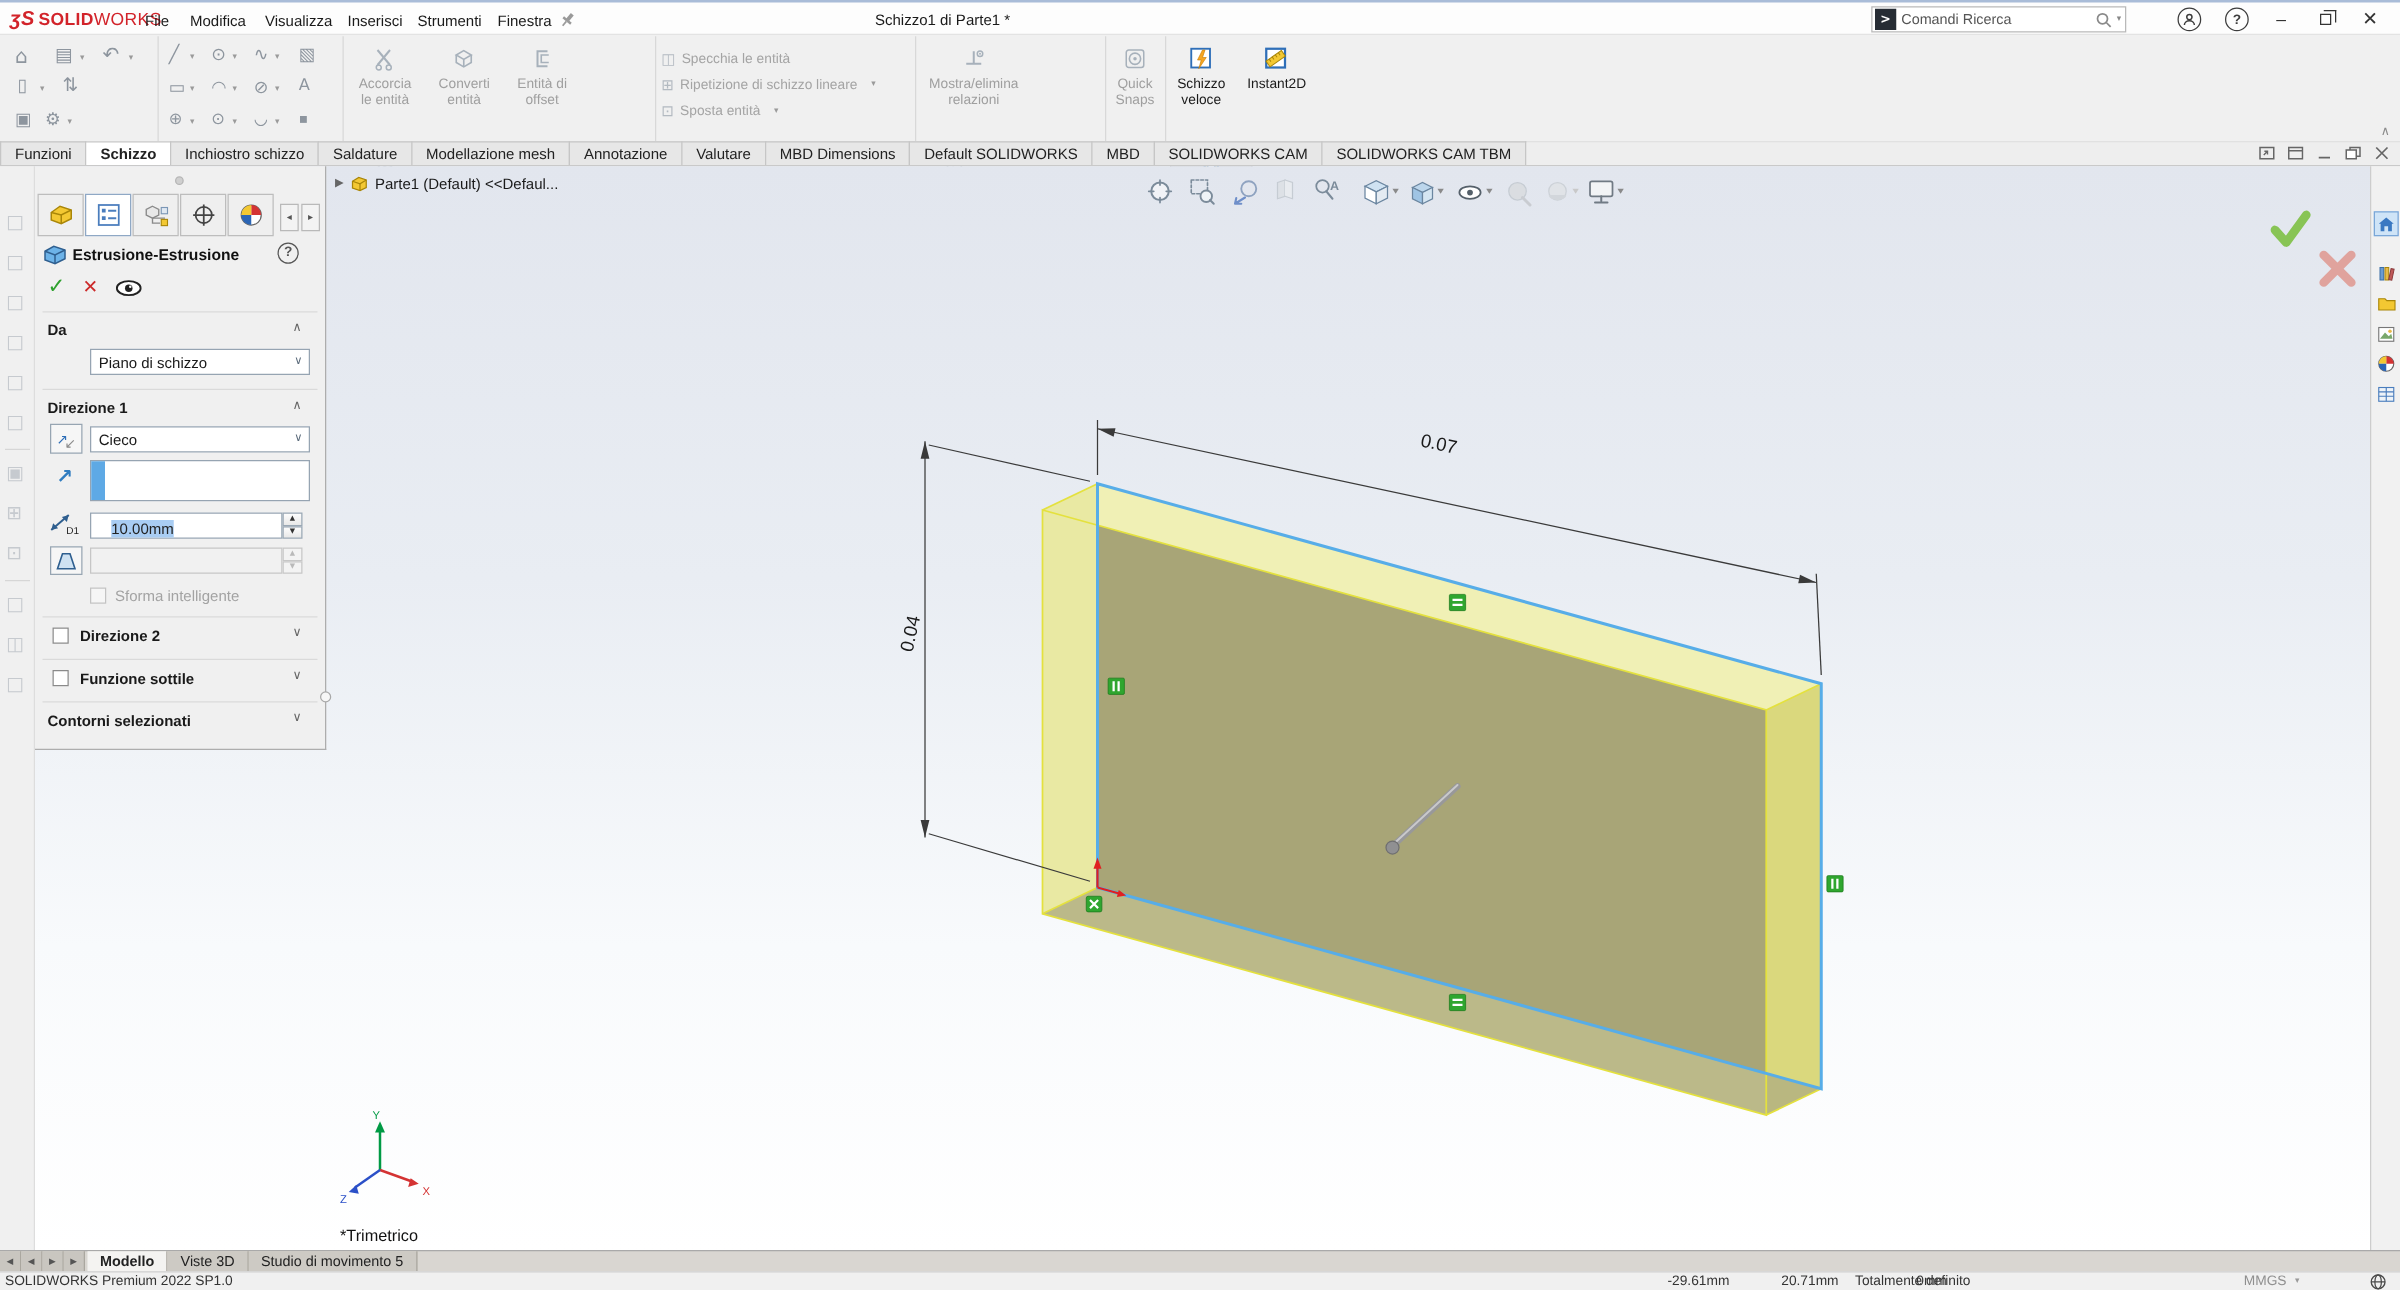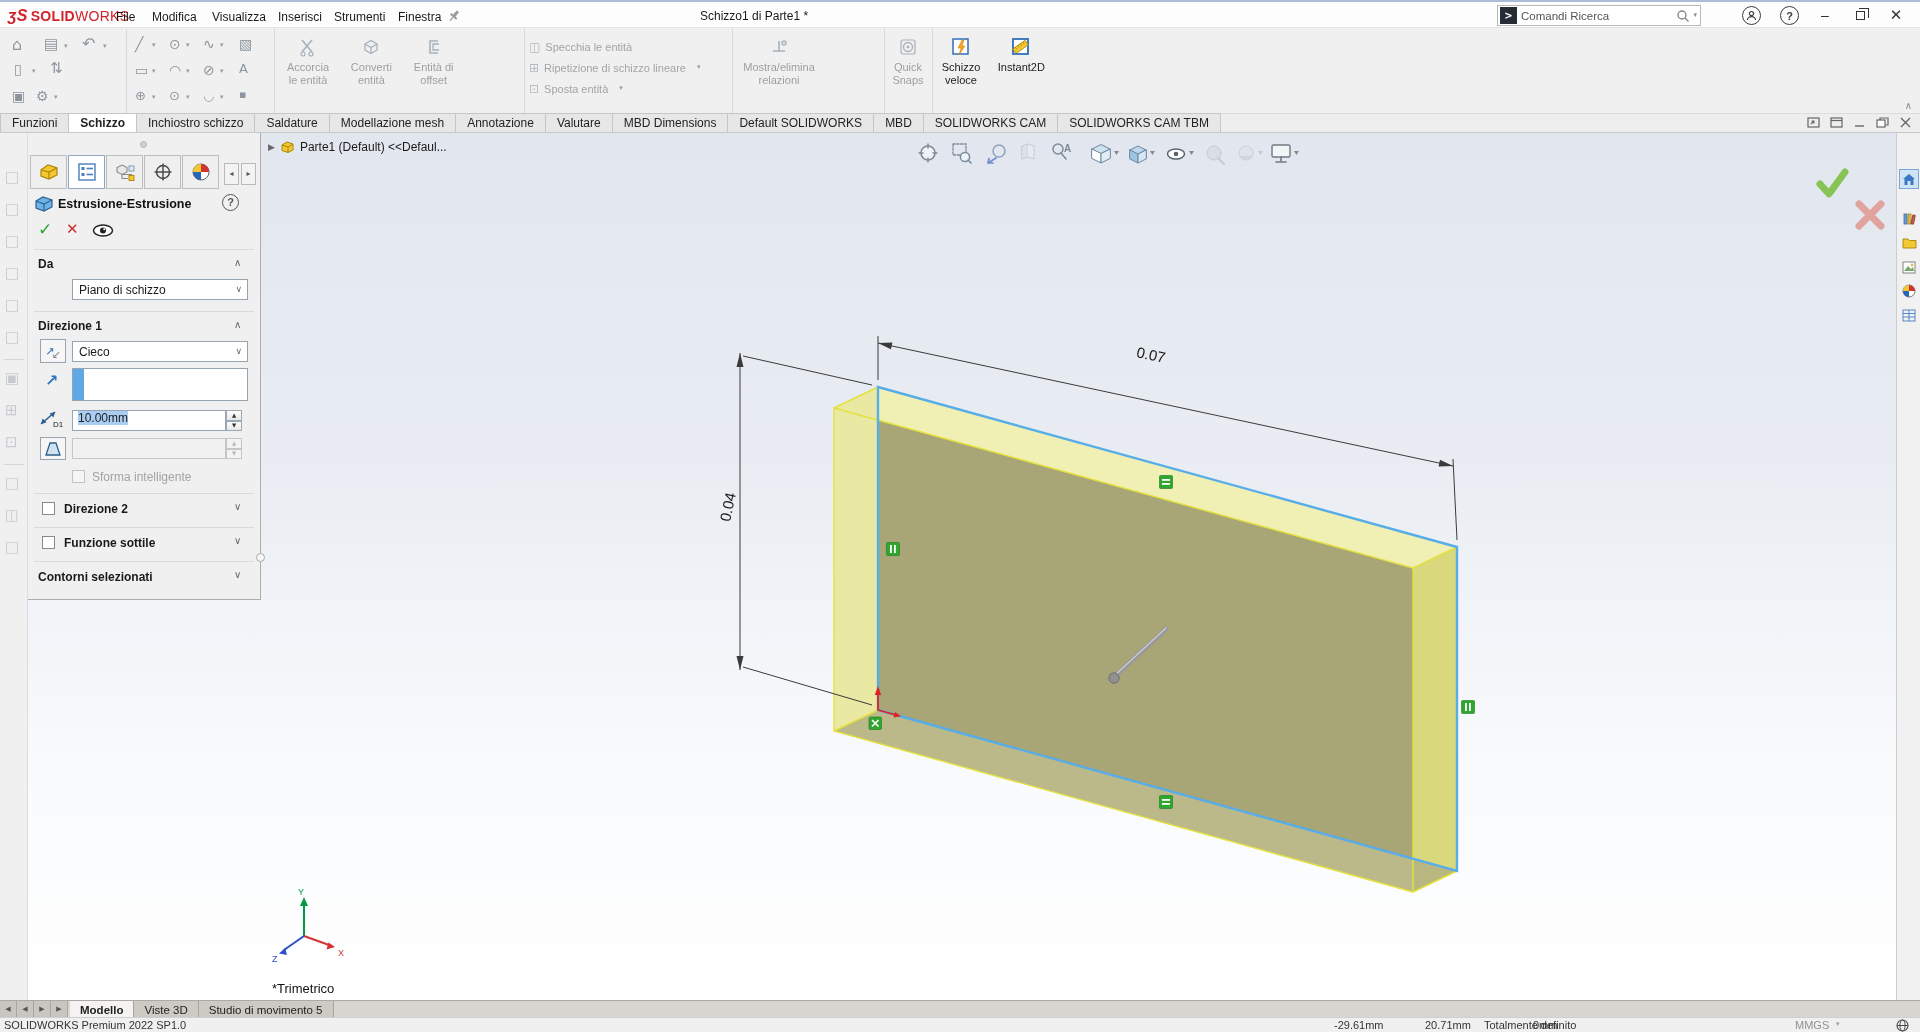--- a/index.html
+++ b/index.html
@@ -60,21 +60,21 @@
   .pmtab{position:absolute;top:22px;width:37px;height:34px;background:#efefef;border:1px solid #bdbdbd;display:flex;align-items:center;justify-content:center}
   .pmtab.active{background:#fff;border:1px solid #8fa8c5}
   .pmnav{position:absolute;top:30px;width:15px;height:22px;background:#f3f3f3;border:1px solid #b9b9b9;display:flex;align-items:center;justify-content:center;font-size:8px;color:#555}
   #pmtitle{position:absolute;left:30px;top:64px;font-weight:bold;font-size:12.5px;color:#111}
   .sechead{position:absolute;left:10px;font-weight:bold;font-size:12px;color:#1a1a1a}
   .chev{position:absolute;left:206px;color:#666;font-size:10px;font-family:"DejaVu Sans",sans-serif}
   .pmdivider{position:absolute;left:6px;width:220px;border-top:1px solid #dadada}
   .combo{position:absolute;left:44px;width:176px;height:21px;background:#fff;border:1px solid #96a4b2;font-size:12px;color:#1a1a1a;display:flex;align-items:center;padding-left:6px}
   .combo .cv{position:absolute;right:5px;color:#5a6a7a;font-size:9px}
   .pmbtn{position:absolute;left:12px;width:26px;height:24px;background:#f6f6f6;border:1px solid #97a5b2;display:flex;align-items:center;justify-content:center}
-  .numfield{position:absolute;left:44px;width:154px;height:21px;background:#fff;border:1px solid #96a4b2;font-size:12px;display:flex;align-items:flex-start;padding-left:5px}
+  .numfield{position:absolute;left:44px;width:154px;height:21px;background:#fff;border:1px solid #96a4b2;font-size:12px;display:flex;align-items:flex-end;padding-left:16px}
   .numfield.dis{background:#f1f1f1;border-color:#c6c6c6}
   .spin{position:absolute;left:198px;width:16px;height:21px;display:flex;flex-direction:column}
   .spin span{flex:1;background:linear-gradient(#fdfdfd,#e8e8e8);border:1px solid #9aa8b5;font-size:5.5px;color:#333;display:flex;align-items:center;justify-content:center}
   .spin.dis span{border-color:#c6c6c6;color:#b9b9b9;background:#f3f3f3}
   .cbx{position:absolute;width:13px;height:13px;background:#fff;border:1px solid #8a8a8a}
   .cbx.dis{border-color:#c3c3c3;background:#f6f6f6}
   .cblabel{position:absolute;font-size:12px;color:#1a1a1a;font-weight:bold}
   .cblabel.dis{color:#a3a3a3;font-weight:normal}
   #pmhandle{position:absolute;left:228px;top:420px;width:9px;height:9px;border-radius:50%;background:#f7f7f7;border:1px solid #a8a8a8;z-index:7}
   .selbox{position:absolute;left:44px;top:235px;width:176px;height:33px;background:#fff;border:1px solid #96a4b2}

